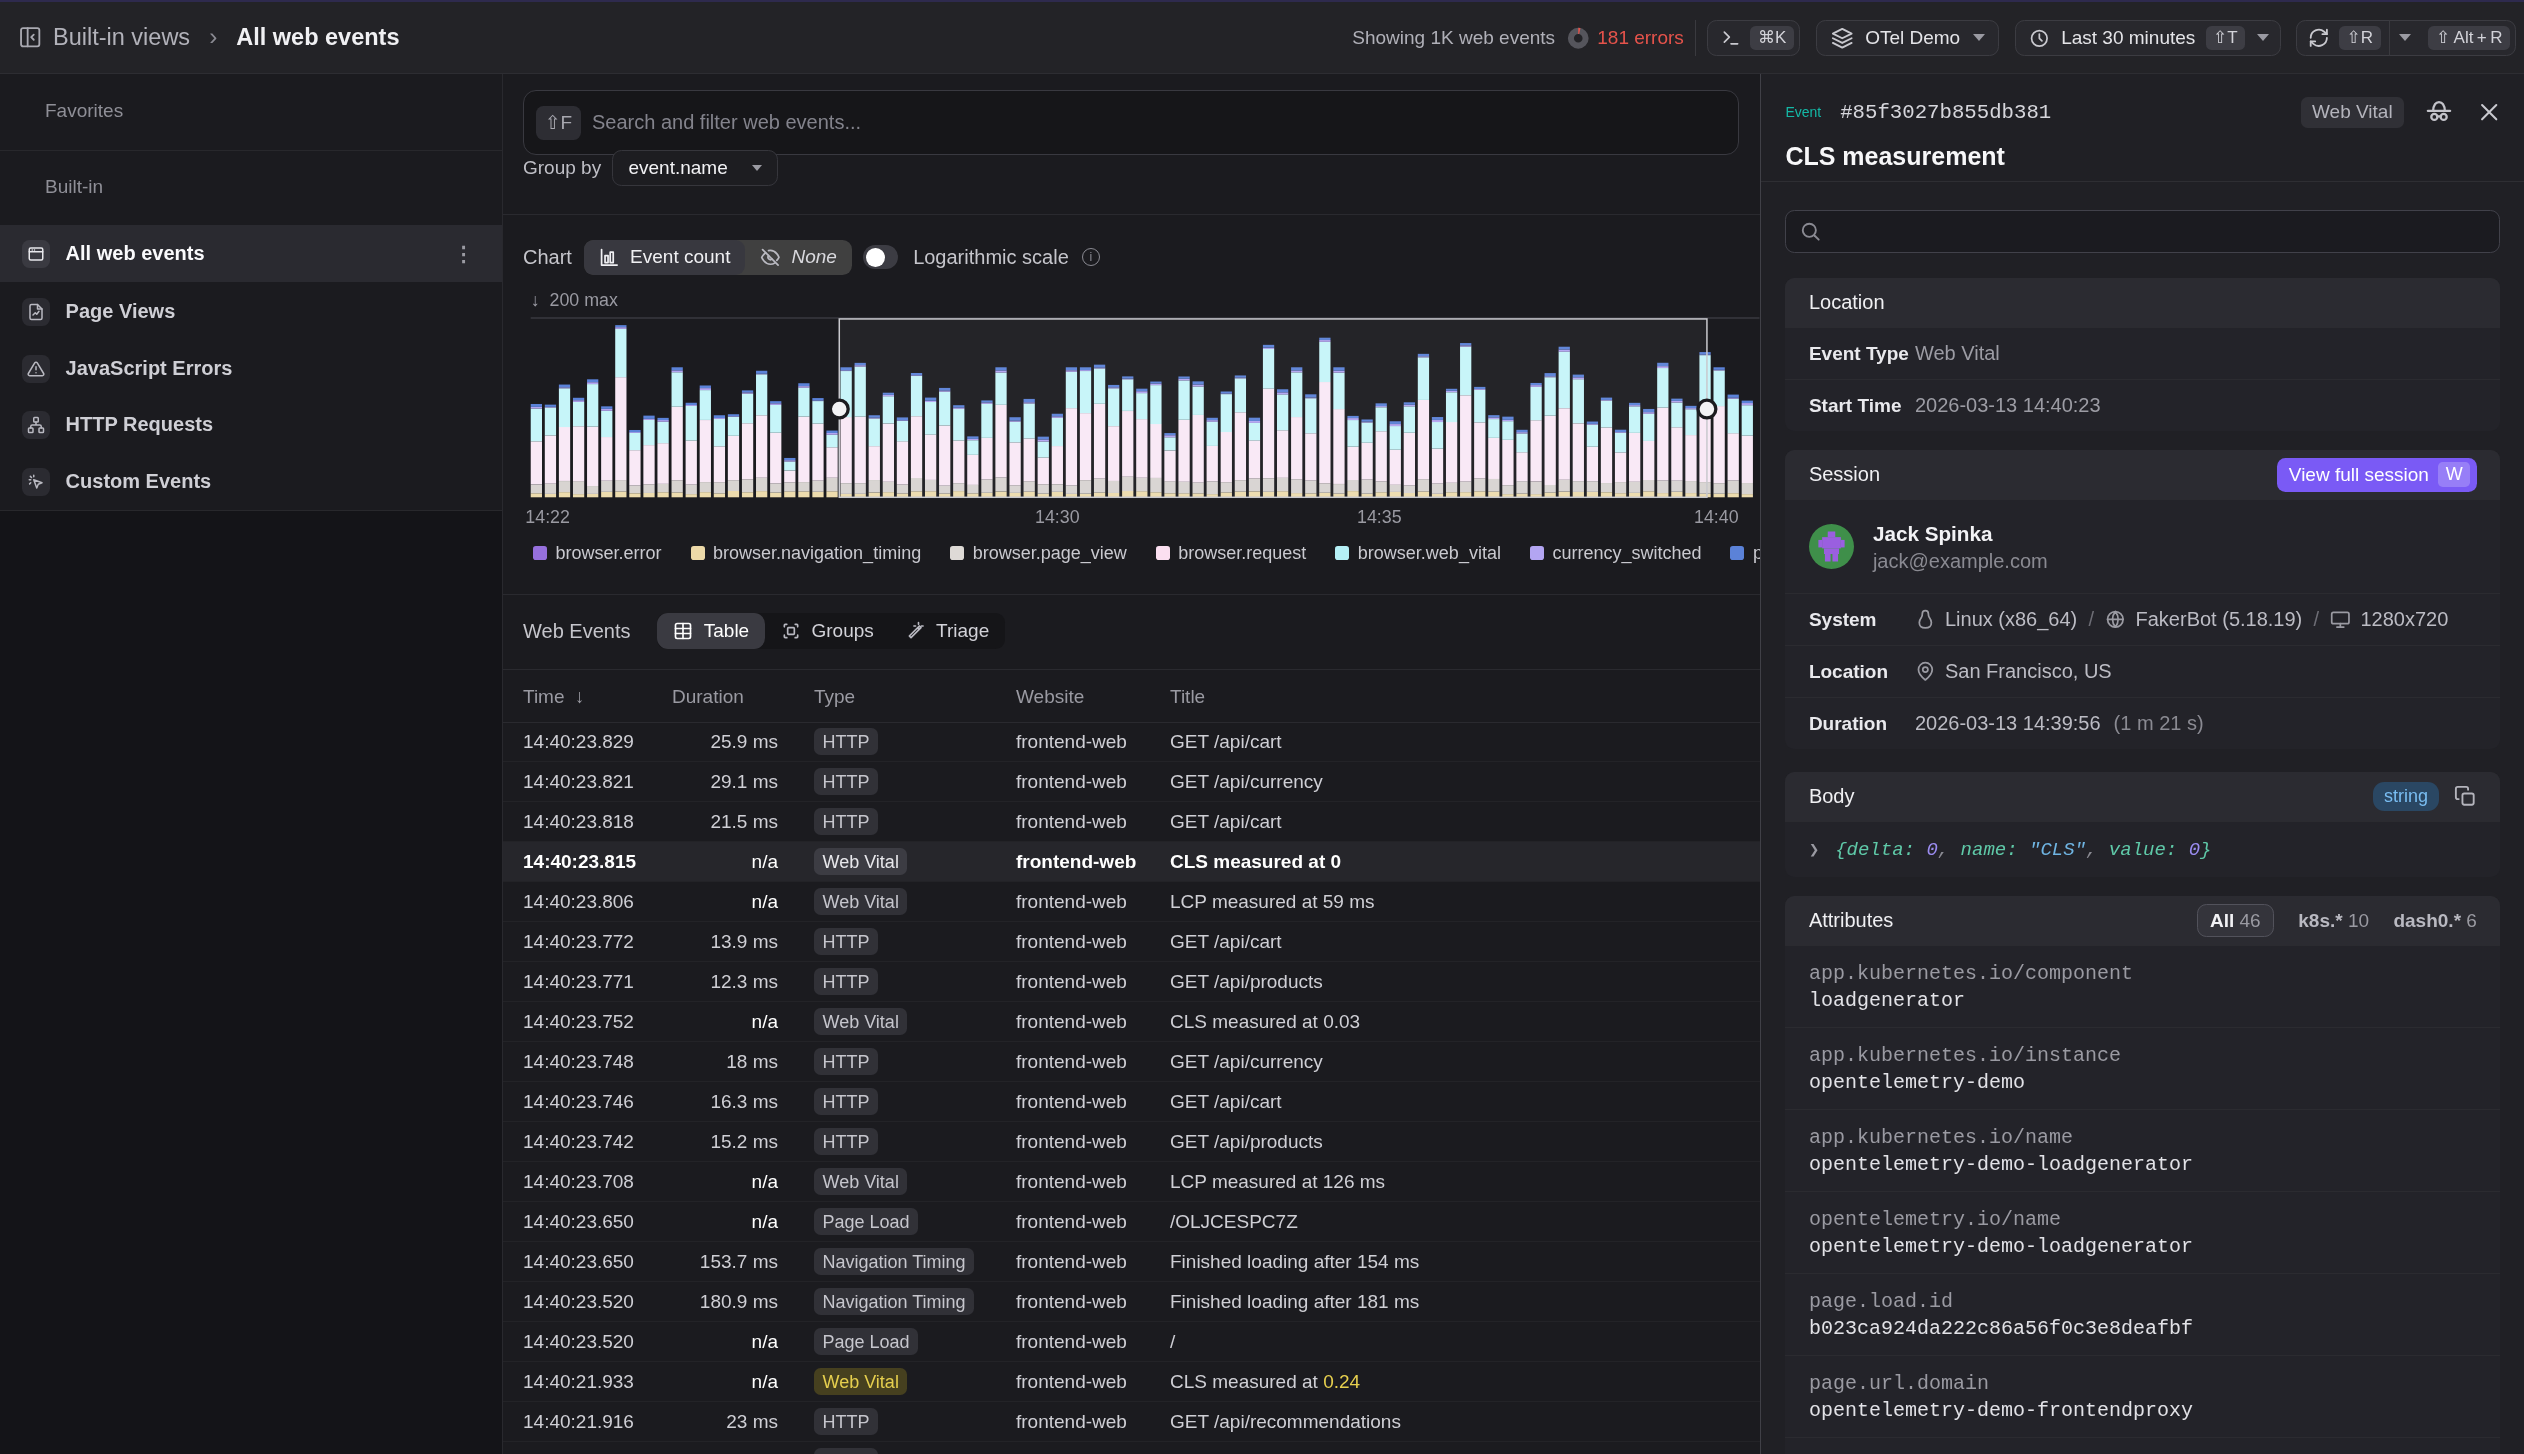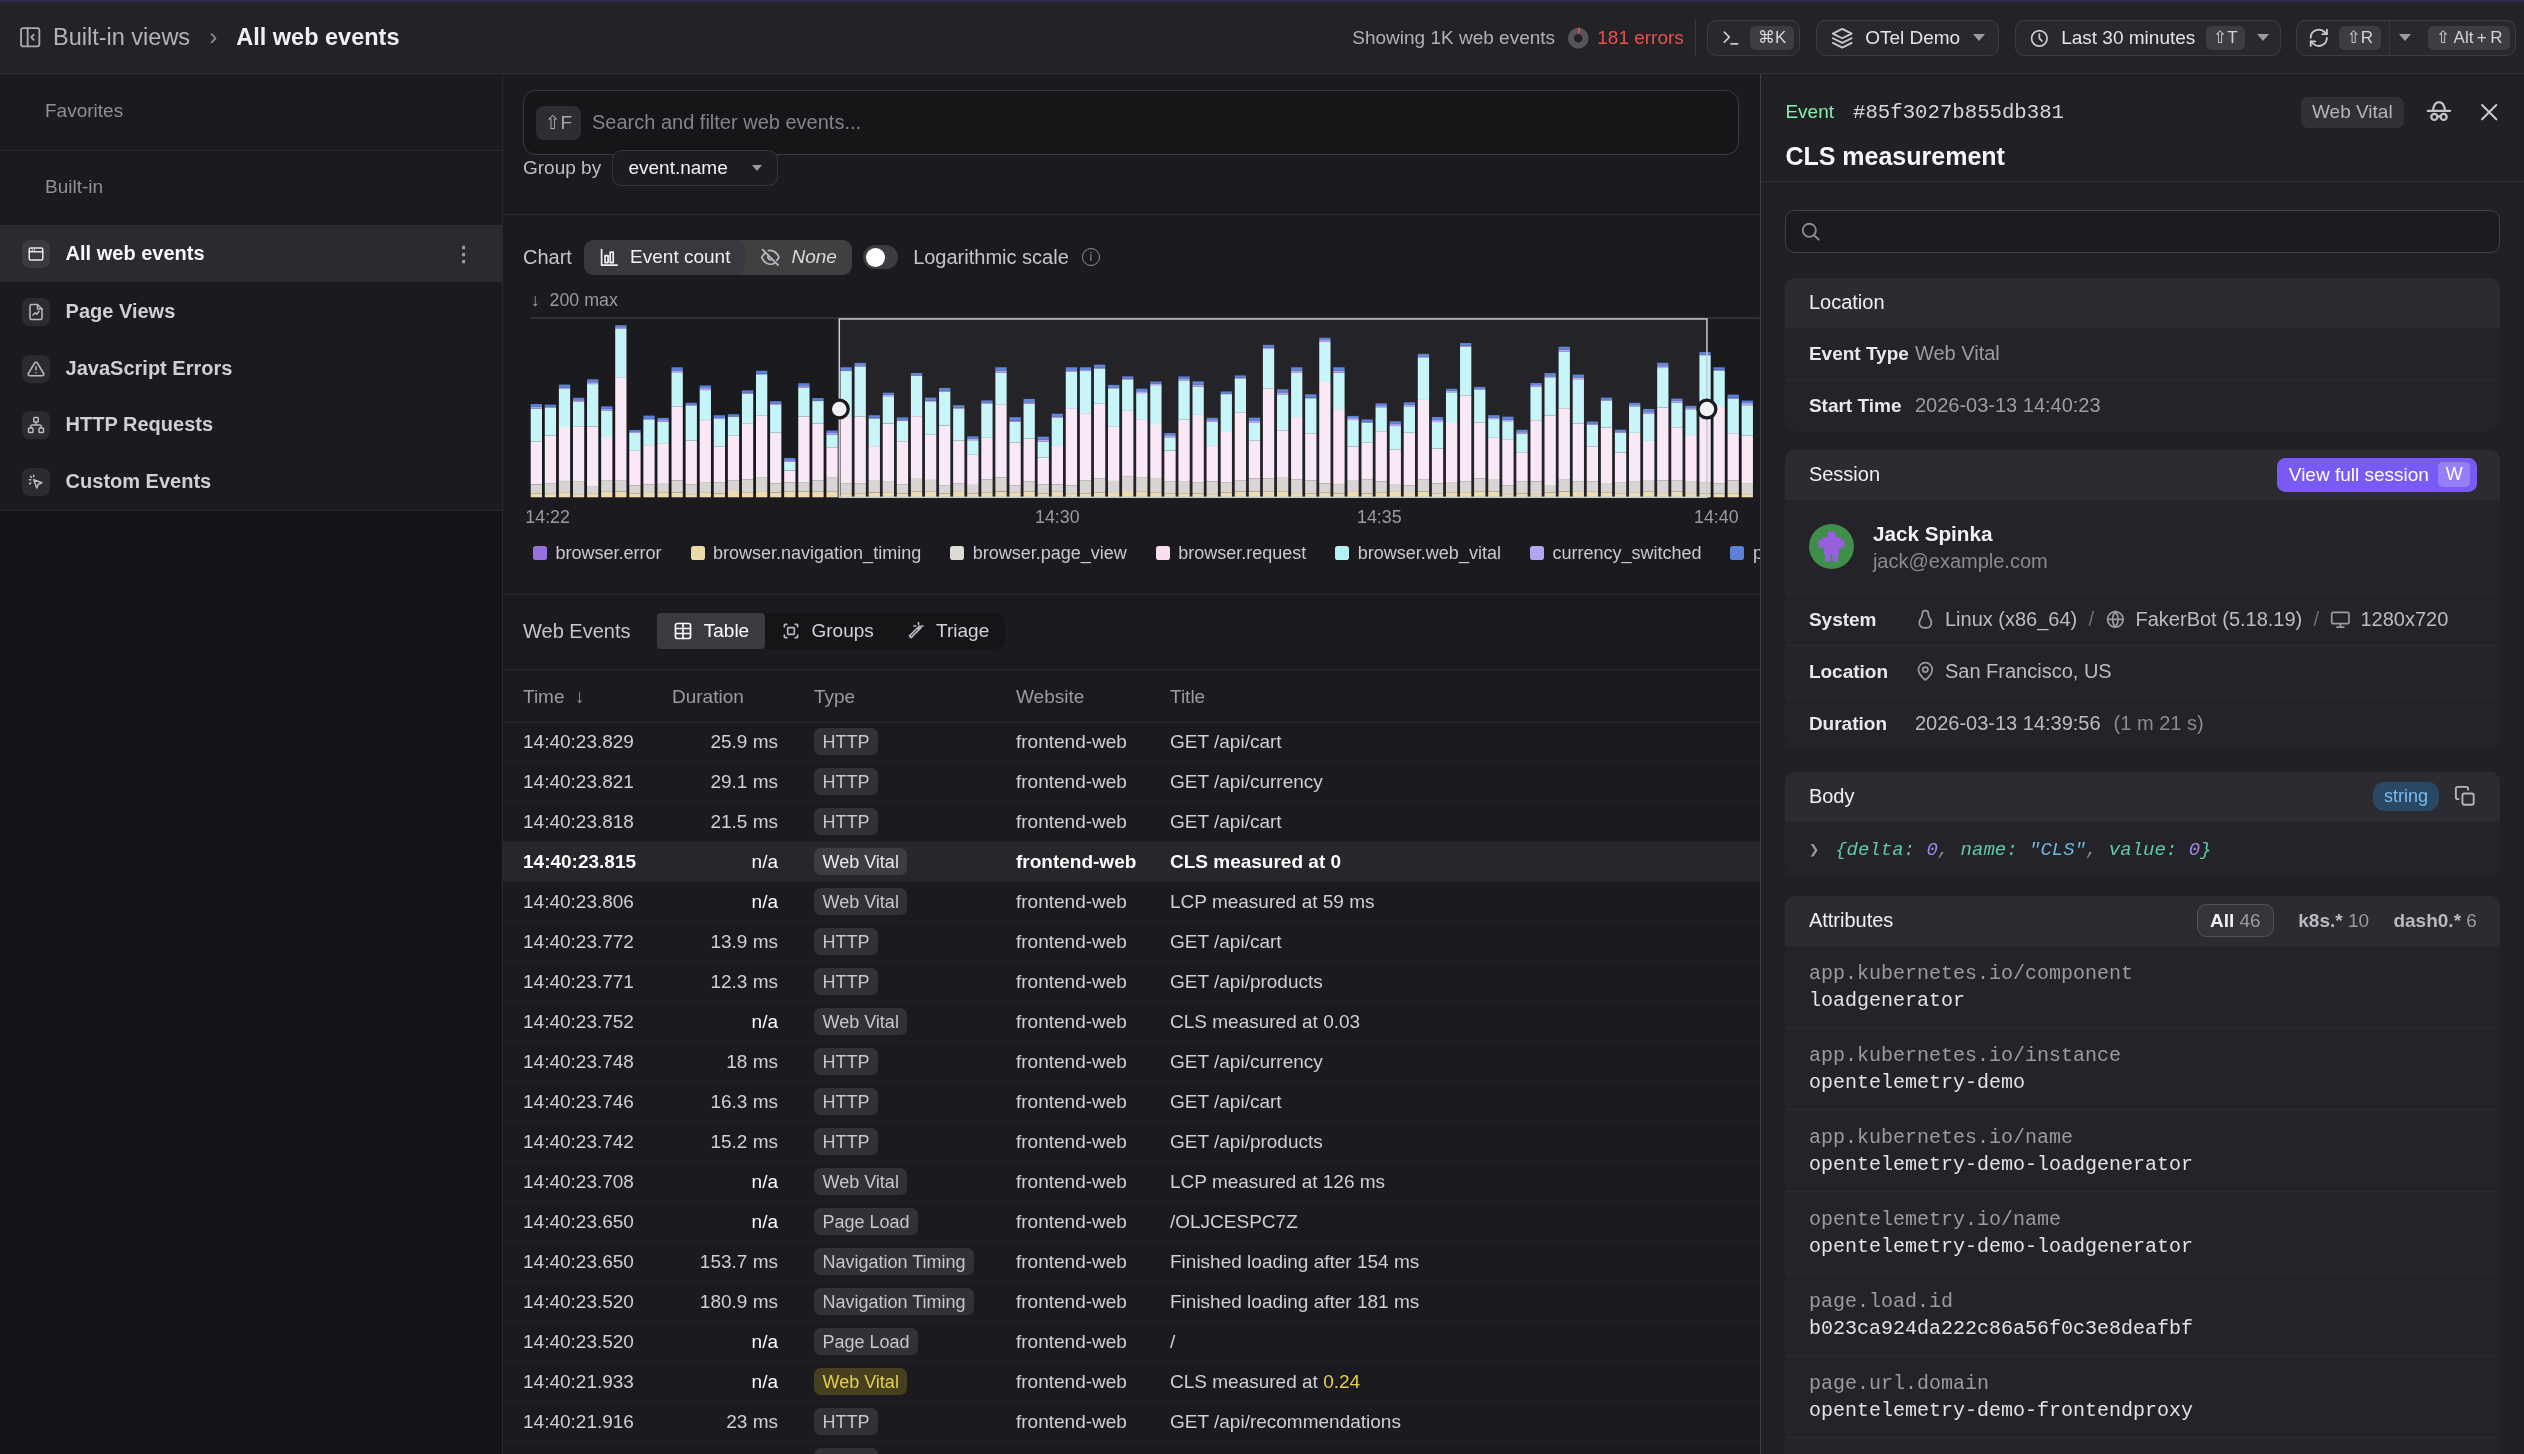--- a/index.html
+++ b/index.html
@@ -47,38 +47,38 @@
 .info{width:18px;height:18px;border-radius:9.4px;border:1.4px solid #8a8a92;color:#8a8a92;font-size:12.2px;display:flex;align-items:center;justify-content:center;margin-left:13px}
 .chart{position:absolute;left:0;top:198px}
 .ct{fill:#9a9aa2;font-size:19px;font-family:"Liberation Sans",sans-serif}
 .legend{position:absolute;left:30px;top:466px;width:1227px;height:26px;display:flex;align-items:center;gap:29px;overflow:hidden;white-space:nowrap}
 .li{display:flex;align-items:center;color:#c9c9cf;font-size:18px;flex:none}
 .sq{width:14px;height:14px;border-radius:2.8px;margin-right:8.5px;flex:none}
 .werow{position:absolute;left:20px;top:520px;height:74px;display:flex;align-items:center}
 .welab{color:#c5c5cb;font-size:20px;margin-right:27px}
 .wseg{display:flex;align-items:center;height:36px;background:#151518;border-radius:9.4px;color:#d2d2d8;font-size:19px}
 .wseg .tab{display:flex;align-items:center;padding:0 16px;height:36px}
-.wseg .tab.on{background:#3a3a41;border-radius:4px;color:#fff}
+.wseg .tab.on{background:#3a3a41;border-radius:11px;color:#fff}
 
 .thead{position:absolute;left:0;top:595px;width:1257px;height:54px;border-top:0.9px solid #2a2a2f;border-bottom:0.9px solid #2a2a2f;color:#9a9aa2;font-size:19px}
 .thead span{position:absolute;top:16px}
 .tbody{position:absolute;left:0;top:648px;width:1257px}
 .tr{position:relative;width:1257px;height:40px;border-bottom:0.9px solid #232327;font-size:19px;color:#cfcfd5}
 .tr.sel{background:#26262b;color:#fff;font-weight:700}
 .tr>span{position:absolute;top:50%;transform:translateY(-50%);white-space:nowrap}
 .c1{left:20px}.c2{left:169px;width:106px;text-align:right}.c3{left:311px}.c4{left:513px}.c5{left:667px}
 .na{color:#ffffff;font-weight:normal}
 .badge{background:#313137;border-radius:6.6px;padding:3.8px 8.5px;font-size:18px;color:#c6c6cd;font-weight:400;white-space:nowrap}
 .tr.sel .badge{background:#3c3c43;color:#e8e8ec}
 .badge.w{background:#46401f;color:#e6cf4e}
 .warn{color:#e6cf4e}
 
 .panel{position:absolute;left:1760px;top:74px;width:765px;height:1380px;background:#202025;border-left:1.9px solid #404047}
 .prow1{position:absolute;left:24.4px;top:9.4px;width:716px;height:58px;display:flex;align-items:center}
-.pev{color:#86efac;font-size:19px}
+.pev{color:#14b8a6;font-size:14px}
 .pid{color:#d6d6dc;font-size:20.7px;font-family:"Liberation Mono",monospace;margin-left:19px}
 .pvbadge{background:#303036;border-radius:6.6px;padding:4.7px 11.3px;color:#b4b4bc;font-size:19px;margin-left:auto}
 .ptitle{position:absolute;left:24.4px;top:68px;color:#f7f7f9;font-size:25px;font-weight:700}
 .pdiv{position:absolute;left:0;top:107px;width:765px;height:0.9px;background:#2e2e33}
 .psearch{position:absolute;left:24.4px;top:136px;width:715px;height:43px;border:1.4px solid #41414a;border-radius:9.4px;background:#1b1b20}
 .card{position:absolute;left:24.4px;width:715px;background:#232329;border-radius:9.4px;overflow:hidden}
 .chead{height:49px;background:#2b2b31;display:flex;align-items:center;padding:0 23.5px;color:#f0f0f3;font-size:20px;font-weight:400}
 .crow{min-height:52px;border-top:0.9px solid #2b2b30;display:flex;align-items:center;padding:0 23.5px;font-size:20px}
 .clbl{width:106px;color:#e9e9ed;font-weight:600;flex:none;font-size:19px}
 .cval{color:#9c9ca4}

